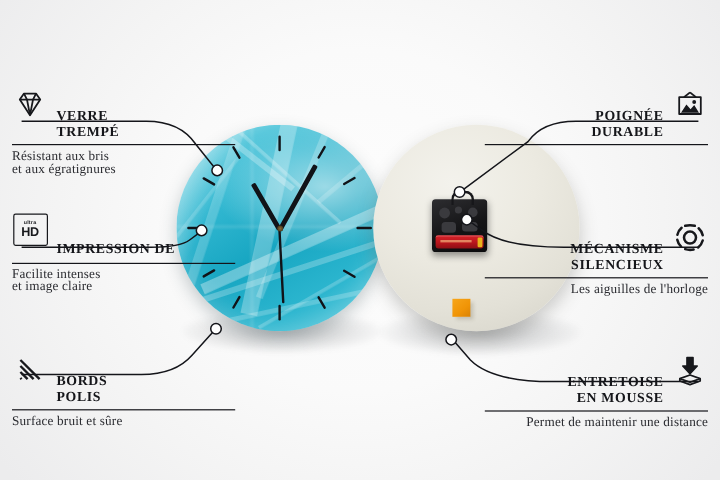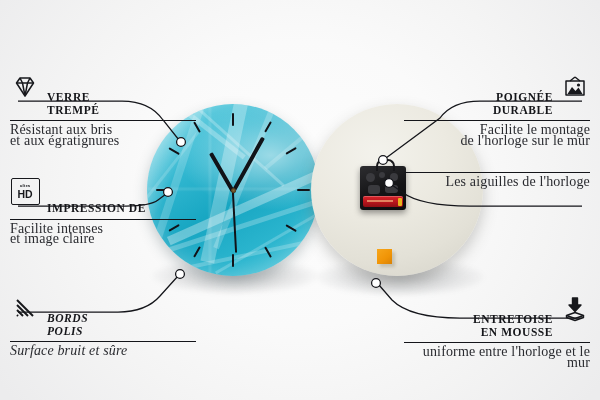--- a/index.html
+++ b/index.html
@@ -22,21 +22,21 @@
   .feat.right .fhead{flex-direction:row-reverse;}
   .ficon{width:30px;height:30px;flex:0 0 30px;display:flex;align-items:center;justify-content:center;}
   .ftitle{
     font-family:"Liberation Serif",serif;
     font-weight:700;font-size:11.5px;letter-spacing:.55px;
     line-height:12.6px;color:#15161a;text-transform:uppercase;margin-top:34px;
   }
   .rule{height:1px;background:#14151a;margin:4px 0 4px 0;width:100%;}
   .fdesc{
     font-family:"Liberation Serif",serif;
-    font-size:14px;line-height:10.4px;color:#2a2b30;letter-spacing:.15px;
+    font-size:11px;line-height:10.4px;color:#2a2b30;letter-spacing:.15px;
   }
   
   #lines{position:absolute;inset:0;width:600px;height:400px;pointer-events:none;}
   
   .clock{position:absolute;border-radius:50%;}
   #clock-front{
     left:147px;top:104px;width:172px;height:172px;
     background:
       radial-gradient(ellipse 120% 70% at 72% 30%, rgba(255,255,255,.55) 0%, rgba(255,255,255,0) 45%),
       linear-gradient(118deg, rgba(255,255,255,.62) 0%, rgba(255,255,255,0) 26%),
@@ -210,21 +210,21 @@
         <div>IMPRESSION DE</div>
       </div>
     </div>
     <div class="rule"></div>
     <div class="fdesc">
       <div>Facilite intenses</div>
       <div>et image claire</div>
     </div>
   </div>
 
-  <div class="feat left" style="top:278px;font-style:italic;">
+  <div class="feat left" style="top:278px;">
     <div class="fhead">
       <div class="ficon">
         <svg width="28" height="24" viewBox="0 0 28 24">
           <g stroke="#17181c" stroke-width="2" stroke-linecap="butt">
             <path d="M6 4 L22 20"></path>
               <path d="M6 9 L17 20"></path>
               <path d="M6 14 L12 20"></path>
               <path d="M6 19 L7 20"></path>
           </g>
         </svg>
@@ -252,27 +252,42 @@
             <circle cx="17.5" cy="10" r="1.6" fill="#17181c" stroke="none"></circle>
           </g>
         </svg>
       </div>
       <div class="ftitle">
         <div>POIGNÉE</div>
         <div>DURABLE</div>
       </div>
     </div>
     <div class="rule"></div>
-    <div class="fdesc">
-      <div>Facilite le montage</div>
-      <div>de l'horloge sur le mur</div>
-    </div>
   </div>
 
   <div class="feat right" style="top:168px;">
+    <div class="fhead">
+      <div class="ficon">
+        <svg width="28" height="26" viewBox="0 0 28 26">
+          <g fill="none" stroke="#17181c" stroke-width="2.1" stroke-linecap="round">
+            <path d="M10 3.2 Q14 2.2 18 3.2"></path>
+            <path d="M21.2 5.2 Q24 7.8 24.6 11"></path>
+            <path d="M24.6 15.4 Q23.6 19 20.8 21.2"></path>
+            <path d="M17 22.9 Q13.5 23.7 10 22.6"></path>
+            <path d="M6.6 20.6 Q4 18 3.4 14.8"></path>
+            <path d="M3.5 10.6 Q4.4 7 7 4.8"></path>
+            <circle cx="14" cy="13" r="5"></circle>
+          </g>
+        </svg>
+      </div>
+      <div class="ftitle">
+        <div>MÉCANISME</div>
+        <div>SILENCIEUX</div>
+      </div>
+    </div>
     <div class="rule"></div>
     <div class="fdesc">
       <div>Les aiguilles de l'horloge</div>
     </div>
   </div>
 
   <div class="feat right" style="top:279px;">
     <div class="fhead">
       <div class="ficon">
         <svg width="28" height="26" viewBox="0 0 28 26">
@@ -283,17 +298,17 @@
           </g>
         </svg>
       </div>
       <div class="ftitle">
         <div>ENTRETOISE</div>
         <div>EN MOUSSE</div>
       </div>
     </div>
     <div class="rule"></div>
     <div class="fdesc">
-      <div>uniforme entre l'horloge et le mur</div>
+      <div>Permet de maintenir une distance</div>
     </div>
   </div>
 
 </div>
 
 </body></html>

